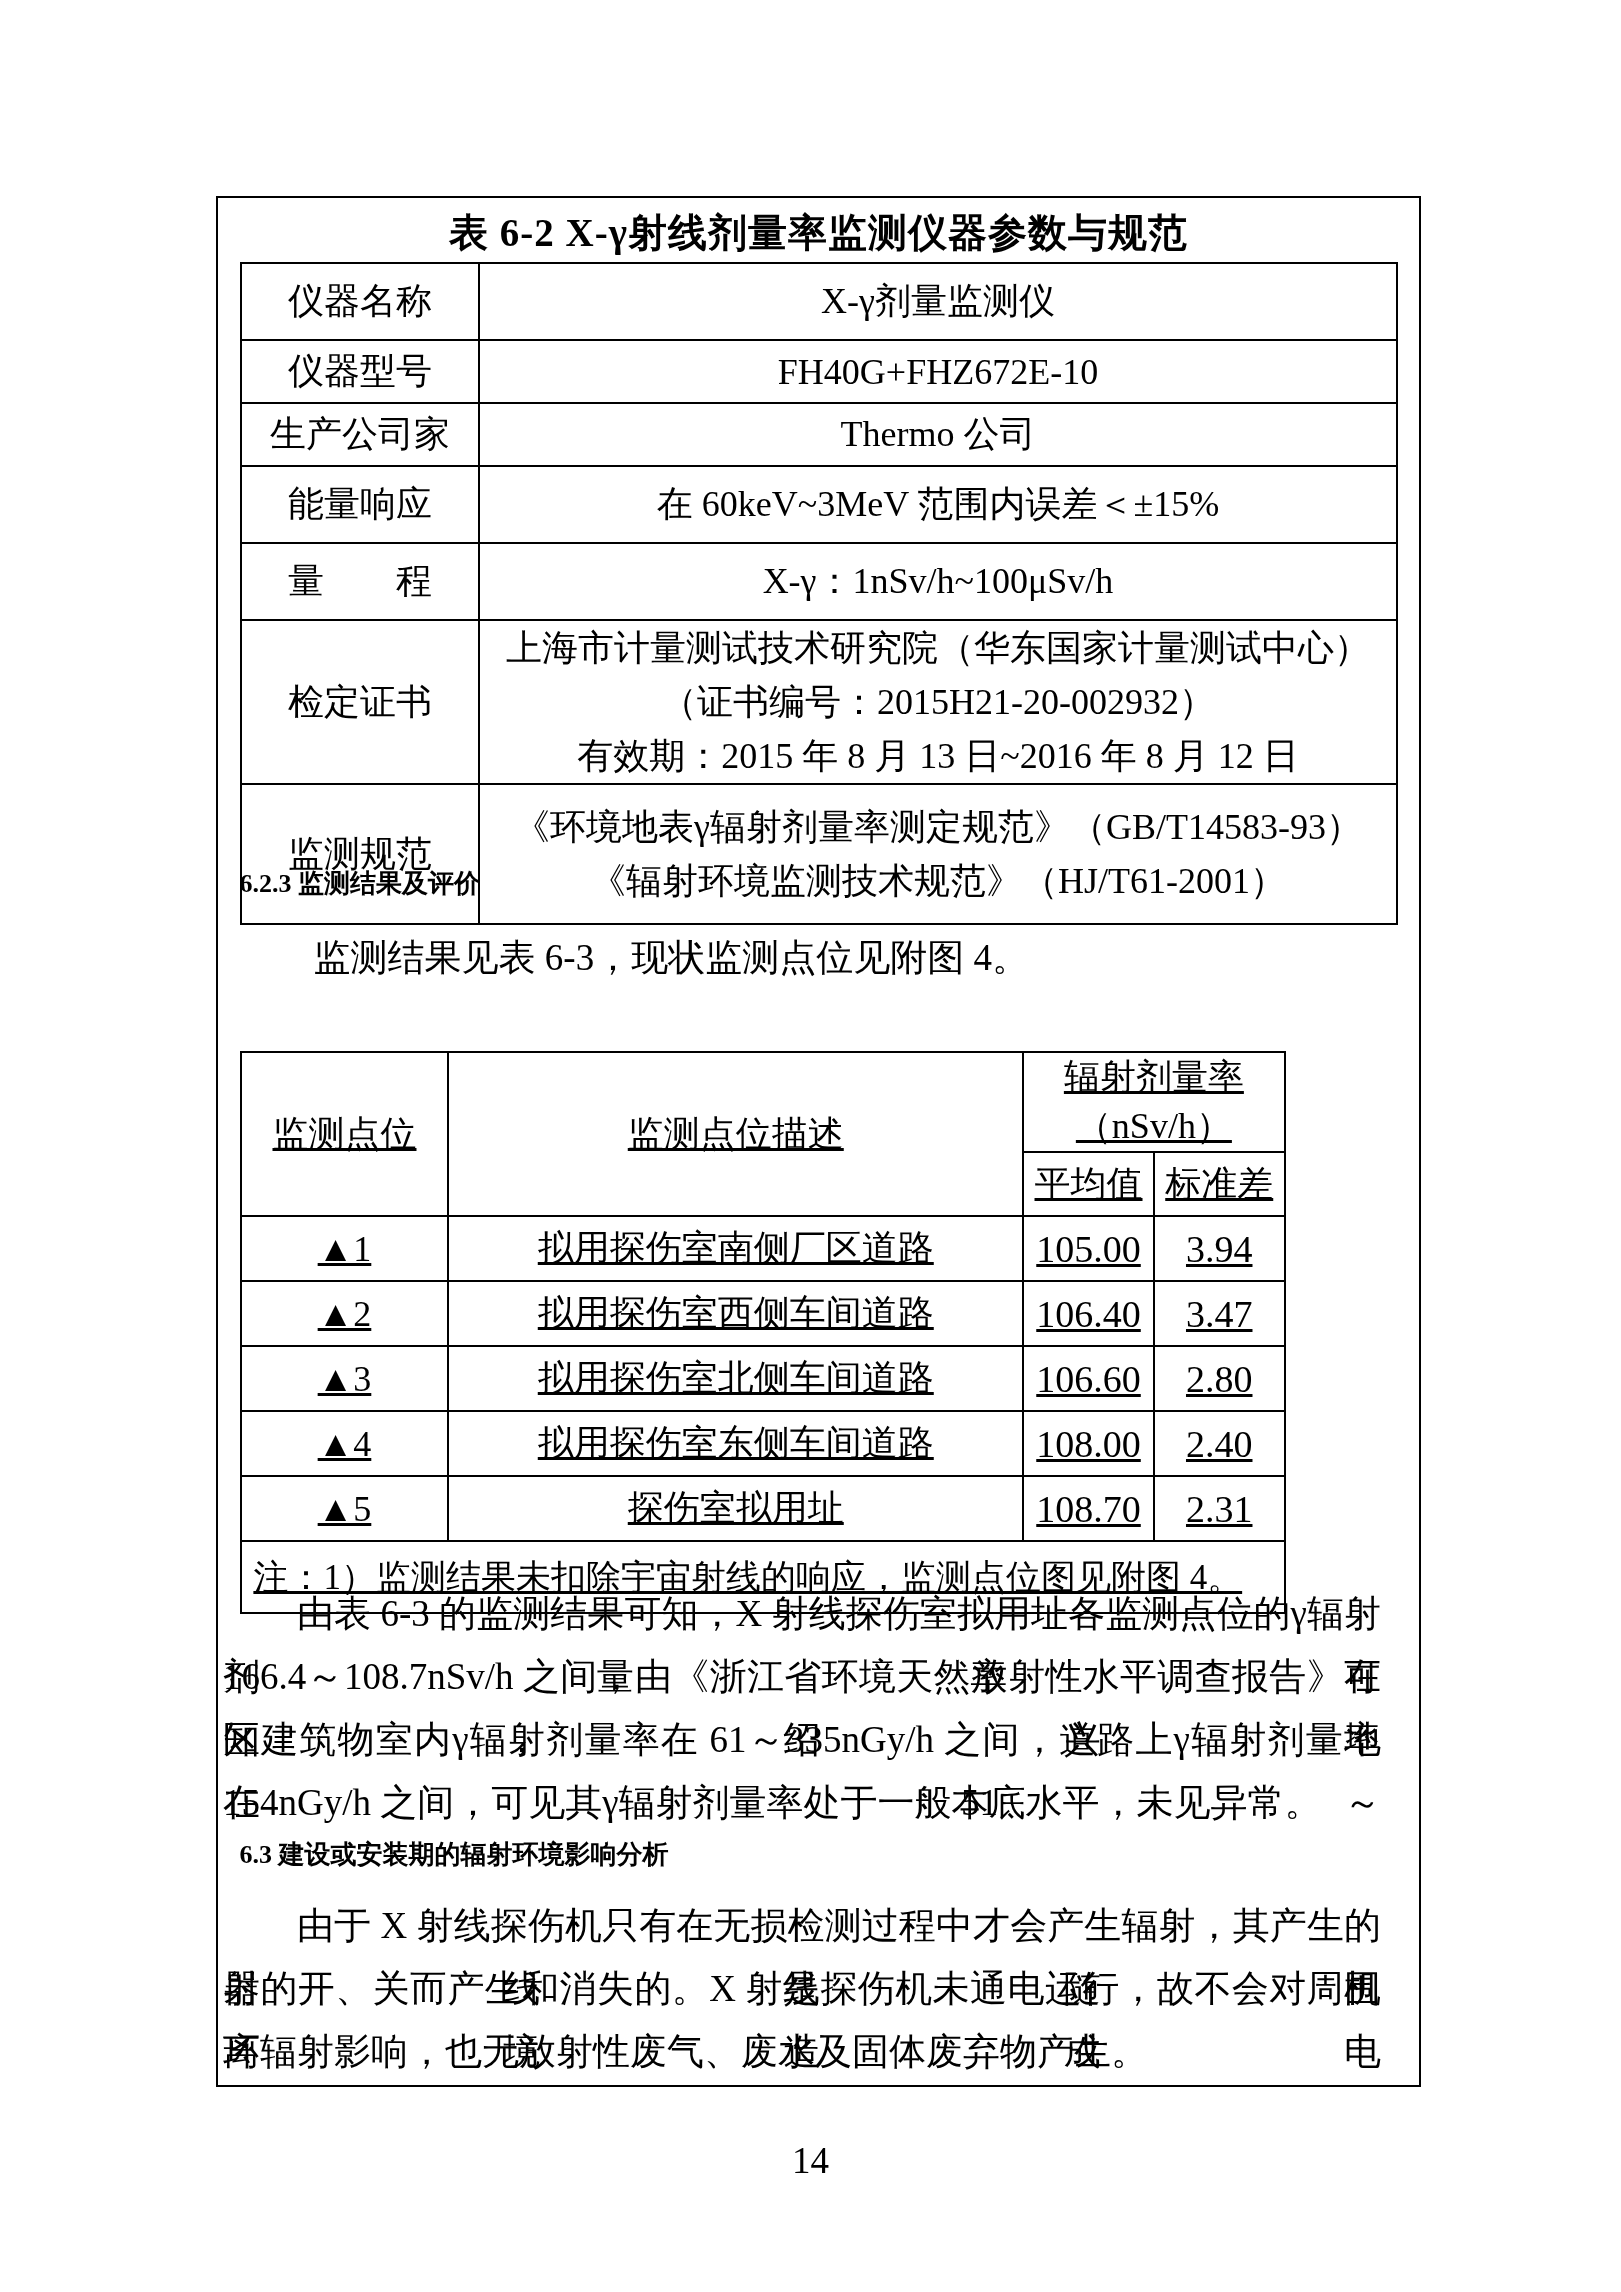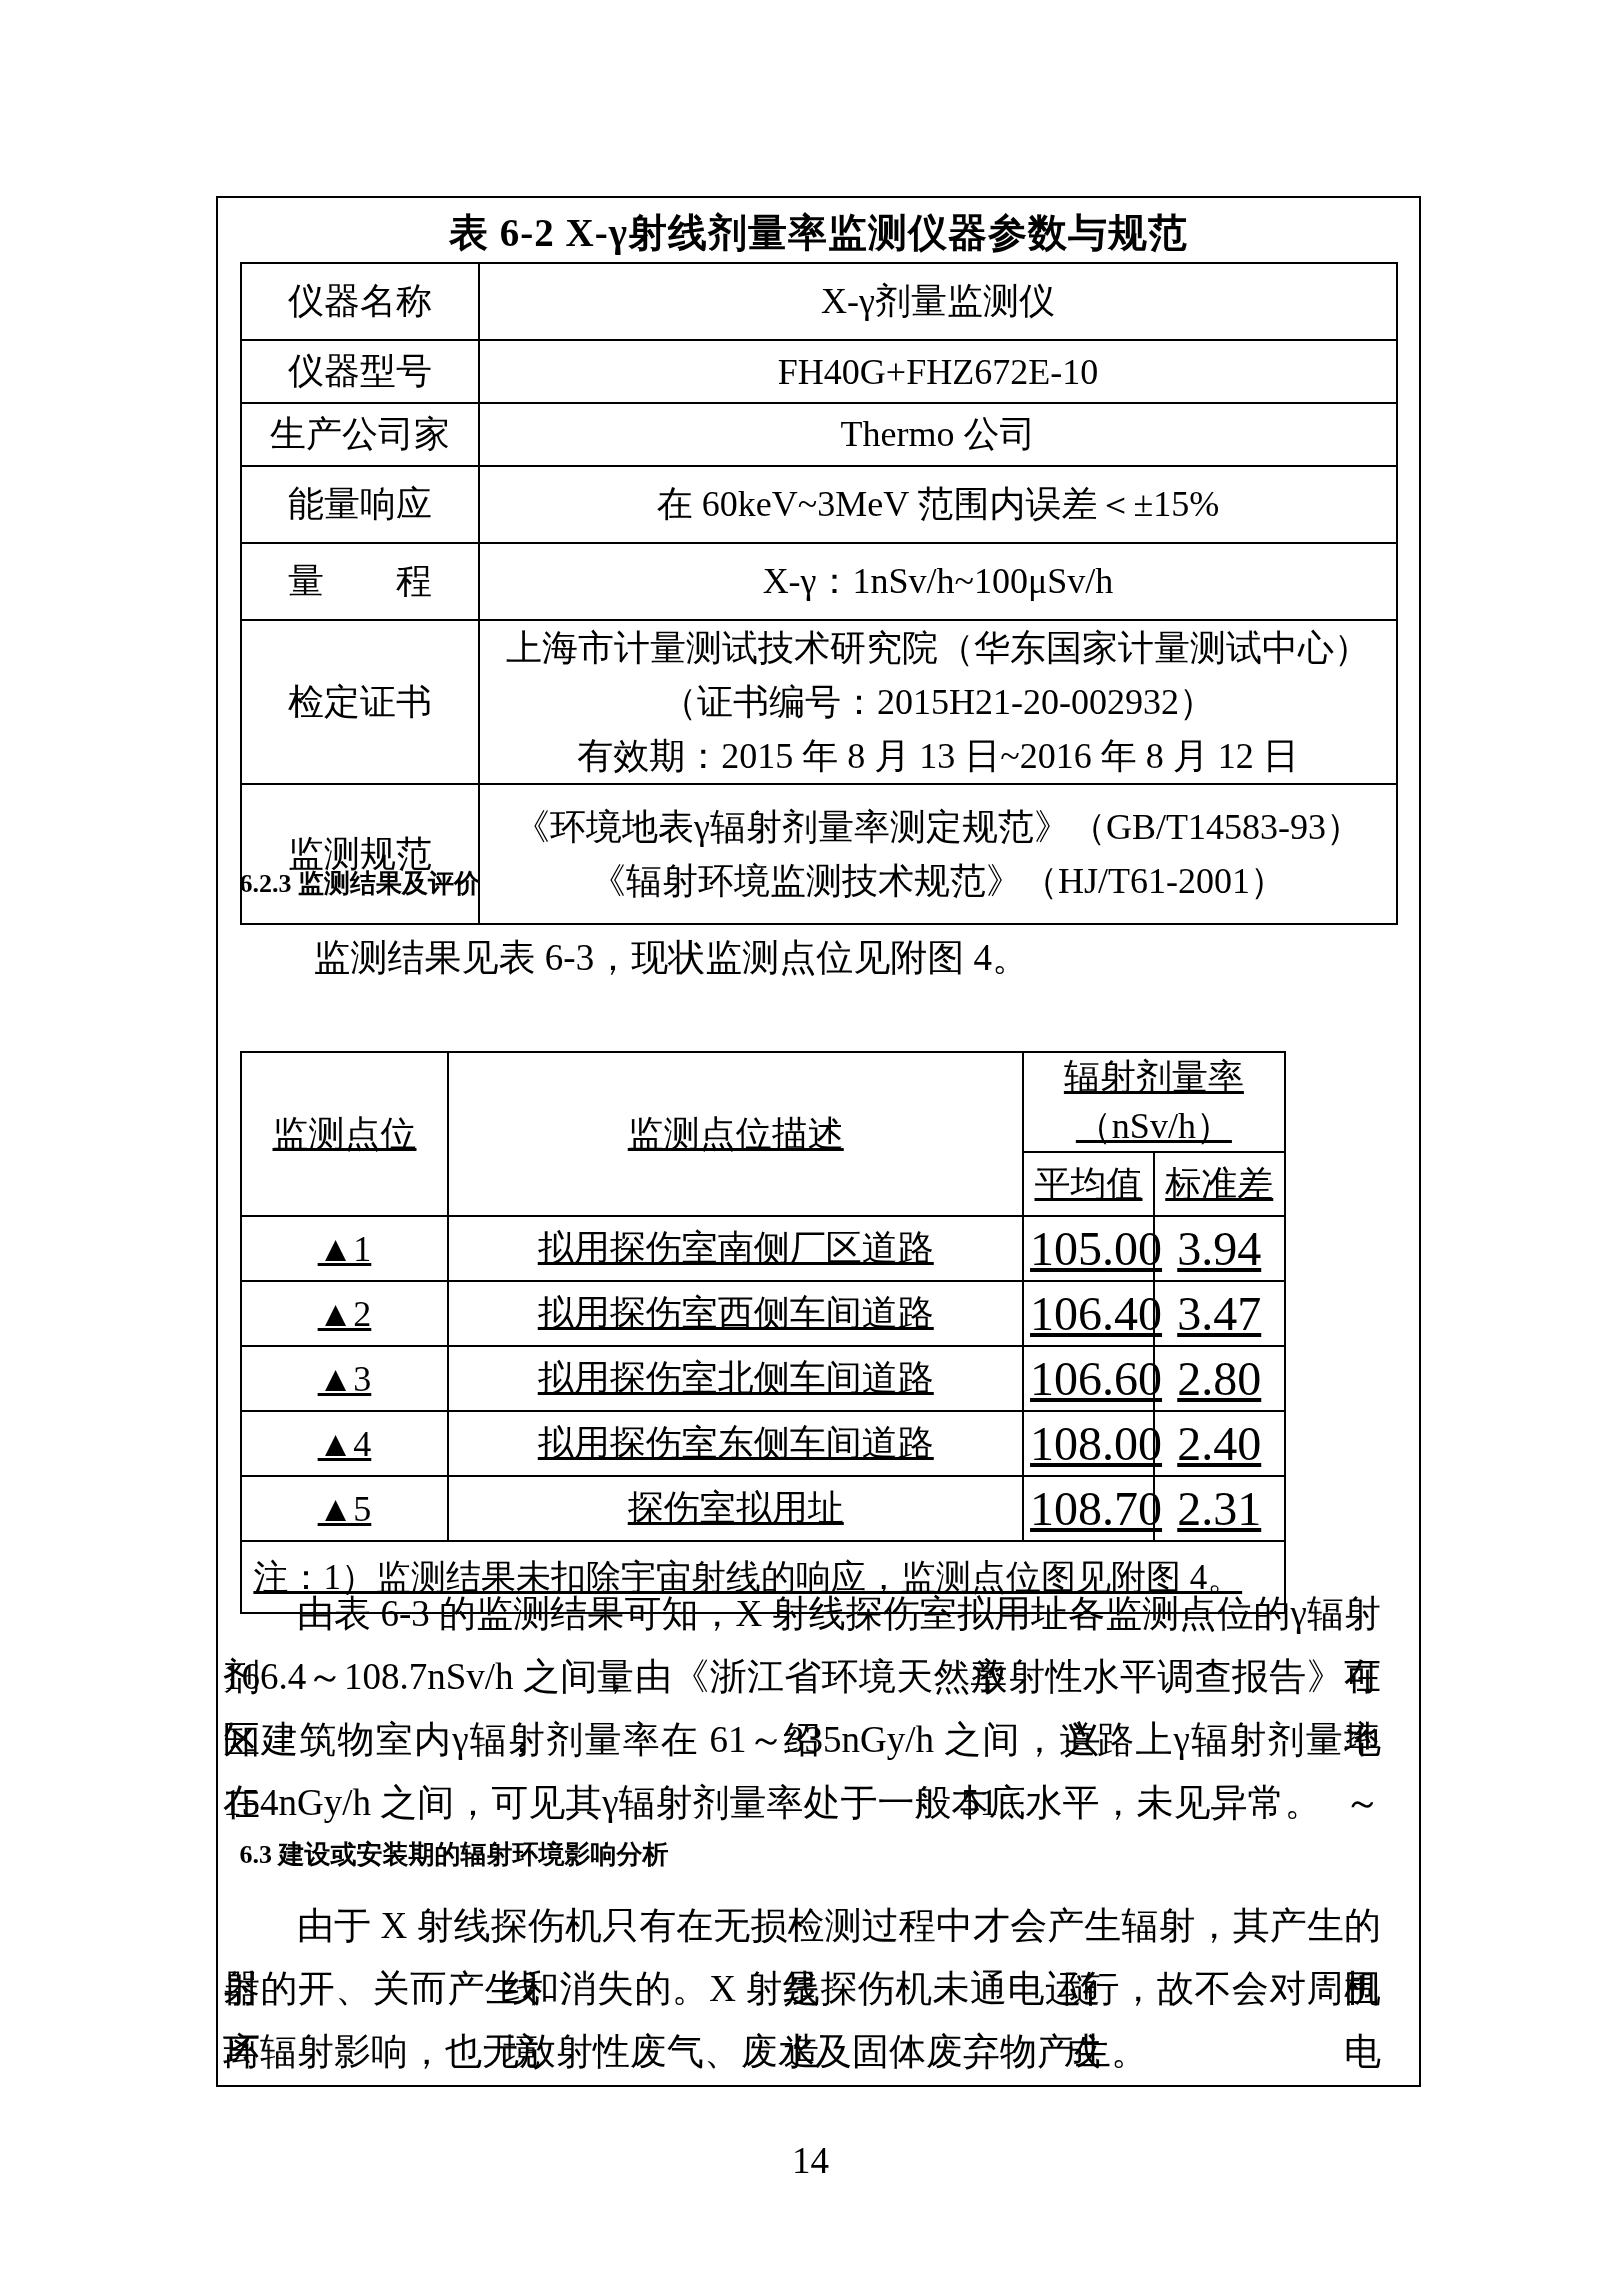--- a/index.html
+++ b/index.html
@@ -24,21 +24,21 @@
   .r164 { height:161px; } .r126 { height:140px;border-radius:21px; }
   .mline div { line-height:54px; }
   .h-sec { position:absolute; left:21.6px; font-size:26px; font-weight:bold; white-space:nowrap; }
   .h623 { top:668px; }
   .intro { position:absolute; top:735px; left:21.6px; width:1158px; font-size:37px; text-indent:74px; white-space:nowrap; }
   .caption2 { position:absolute; top:796px; left:0; width:100%; text-align:center; font-weight:bold; font-size:37px; }
   .caption2 sup { font-size:23.5px; }
   .t2 { position:absolute; top:853px; left:21.6px; width:1046px; font-size:36px;text-decoration:underline; }
   .t2 .c1 { width:194px; } .t2 .c2 { width:561px; } .t2 .c3 { width:209px; } .t2 .c4 { width:194px; }
   .r65 { height:64px; } .r66 { height:65px; } .r73 { height:72px; }
-  .t2 td.num { font-size:48px; }
+  .t2 td.num { font-size:38px; }
   .t2 td.note { text-align:left; font-size:35px; padding-left:11.8px; }
   .para { position:absolute; left:5px; width:1158px; font-size:37px; }
   .para .line { line-height:63px; height:63px; white-space:nowrap; }
   .para .line.fill { white-space:normal; text-align:justify; text-align-last:justify; }
   .para .line.indent { text-indent:74px; }
   .para1 { top:1384px; }
   .h63 { top:1639px; }
   .para2 { top:1696px; }
   .pagenum { position:absolute; left:0; top:2139px; width:1621px; text-align:center; font-size:37px; }
 </style>

